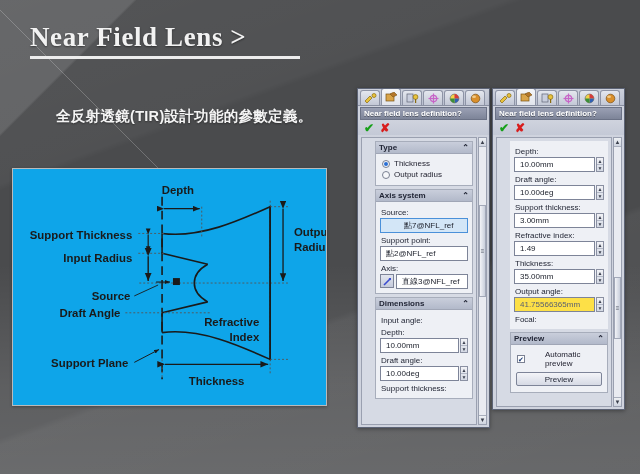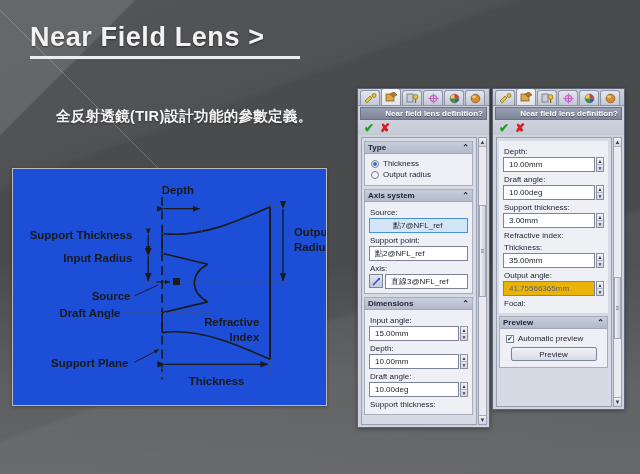--- a/index.html
+++ b/index.html
@@ -37,35 +37,36 @@
     position:absolute; left:-40px; top:-30px; width: 300px; height: 230px;
     pointer-events:none;
   }
 
   
   #title-wrap { position: absolute; left: 30px; top: 22px; }
   #page-title {
     font-size: 27px; font-weight: bold; color: #f2f2f2;
     letter-spacing: 0.6px; white-space: nowrap;
     text-shadow: 0 1px 2px rgba(0,0,0,0.45);
+    font-family: Liberation Serif, serif;
   }
   #title-rule { margin-top: 3px; height: 3px; background: #ededed; width: 270px; }
 
   #subtitle {
     position: absolute; left: 56px; top: 107px;
     font-size: 14.5px; font-weight: bold; color: #f4f4f4;
     letter-spacing: 0.3px; white-space: nowrap;
     text-shadow: 0 1px 2px rgba(0,0,0,0.4);
   }
 
   
   #figure-card {
     position: absolute; left: 12px; top: 168px;
     width: 315px; height: 238px;
-    background: #1d4ed8;
+    background: #0ea5e9;
     border: 1px solid #b9babb;
     box-shadow: 0 1px 3px rgba(0,0,0,0.3);
     overflow: hidden;
   }
   #figure-svg { display:block; width: 100%; height: 100%; }
 
   
   .pm {
     position: absolute;
     background: #cfd3de;
@@ -94,21 +95,21 @@
   .pm-tab.active {
     background: linear-gradient(to bottom, #f4f5f8, #e1e4ec);
     height: 17px;
   }
   .pm-tab svg { display:block; }
 
   .pm-titlebar {
     height: 13px; margin: 1px 2px 0 2px;
     background: linear-gradient(to bottom, #9aa0b4, #7d8498);
     border: 1px solid #6b7286;
-    display: flex; align-items: center; justify-content: flex-end;
+    display: flex; align-items: center; justify-content: flex-start;
     padding: 0 3px;
     color: #ffffff; font-size: 8px; font-weight: bold;
     text-shadow: 0 1px 0 rgba(0,0,0,0.4);
     white-space: nowrap; overflow: hidden;
   }
   .pm-help { font-weight: bold; }
 
   .pm-okcancel {
     height: 15px; display: flex; align-items: center; gap: 6px;
     padding: 1px 5px 0 6px;
@@ -144,21 +145,21 @@
     border: 1px solid #a2a8b8;
     display:flex; align-items:center; justify-content:center;
     font-size:6px; color:#555b69;
   }
   #pm-left .sc-thumb  { margin-top: 58px; height: 92px; }
   #pm-right .sc-thumb { margin-top: 130px; height: 62px; }
   .sc-track { flex: 1; }
 
   
   .sec {
-    margin: 3px 3px 0 2px;
+    margin: 3px 3px 0 13px;
     background: #eef0f5;
     border: 1px solid #a7adbb;
   }
   .sec-head {
     height: 12px;
     background: linear-gradient(to bottom, #c9cedb, #b2b9ca);
     border-bottom: 1px solid #a0a6b6;
     display: flex; align-items: center; justify-content: space-between;
     padding: 0 3px;
     font-weight: bold; font-size: 8px; color: #222636;
@@ -181,40 +182,40 @@
   .fld-wrap { display: flex; align-items: stretch; gap: 1px; }
   .fld {
     flex: 1; height: 15px; background: #ffffff;
     border: 1px solid #7d8498;
     display: flex; align-items: center;
     padding: 0 2px 0 5px;
     font-size: 8px; color: #20242f;
     white-space: nowrap; overflow: hidden;
   }
   .fld.sel { background: #d3e6f7; border-color: #4a90d9; padding-left: 23px; }
-  .fld.ro  { background: #eab308; color: #5b6070; }
+  .fld.ro  { background: #fde047; color: #5b6070; }
   .spin {
     width: 8px; border: 1px solid #8a90a2; background: linear-gradient(to bottom,#f1f2f6,#d4d9e4);
     display: flex; flex-direction: column;
   }
   .spin i {
     flex: 1; font-style: normal; font-size: 5px; line-height: 5px;
     display: flex; align-items: center; justify-content: center; color: #3c4150;
   }
   .spin i.up { border-bottom: 1px solid #b2b8c6; }
 
   .pick-row { display: flex; align-items: stretch; gap: 2px; }
   .pick-btn {
     width: 14px; height: 14px;
     background: linear-gradient(to bottom,#e3e6ef,#c4cadb);
     border: 1px solid #7d8498;
     display: flex; align-items: center; justify-content: center;
   }
 
-  .chk-row { display: flex; align-items: center; gap: 4px; margin: 2px 0 4px 2px; }
+  .chk-row { display: flex; align-items: center; gap: 20px; margin: 2px 0 4px 2px; }
   .chk {
     width: 8px; height: 8px; background: #fff; border: 1px solid #7a8092;
     display: flex; align-items: center; justify-content: center;
     font-size: 7px; line-height: 7px; color: #1f3f7a;
   }
   .prev-btn {
     display: block; margin: 2px auto 2px auto;
     width: 86px; height: 14px;
     background: linear-gradient(to bottom,#f3f4f8,#d6dae5);
     border: 1px solid #7d8498; border-radius: 2px;
@@ -410,27 +411,20 @@
       </div>
     </div>
 
     <div class="sec">
       <div class="sec-head">
         <span>Dimensions</span>
         <span>⌃</span>
       </div>
       <div class="sec-body">
         <div class="fld-label">Input angle:</div>
-        <div class="fld-wrap">
-          <div class="fld">15.00mm</div>
-          <div class="spin">
-              <i class="up">▲</i>
-              <i>▼</i>
-            </div>
-        </div>
 
         <div class="fld-label">Depth:</div>
         <div class="fld-wrap">
           <div class="fld">10.00mm</div>
           <div class="spin">
               <i class="up">▲</i>
               <i>▼</i>
             </div>
         </div>
 
@@ -537,20 +531,27 @@
         <div class="fld-label">Support thickness:</div>
         <div class="fld-wrap">
           <div class="fld">3.00mm</div>
           <div class="spin">
               <i class="up">▲</i>
               <i>▼</i>
             </div>
         </div>
 
         <div class="fld-label">Refractive index:</div>
+        <div class="fld-wrap">
+          <div class="fld">1.49</div>
+          <div class="spin">
+              <i class="up">▲</i>
+              <i>▼</i>
+            </div>
+        </div>
 
         <div class="fld-label">Thickness:</div>
         <div class="fld-wrap">
           <div class="fld">35.00mm</div>
           <div class="spin">
               <i class="up">▲</i>
               <i>▼</i>
             </div>
         </div>
 

